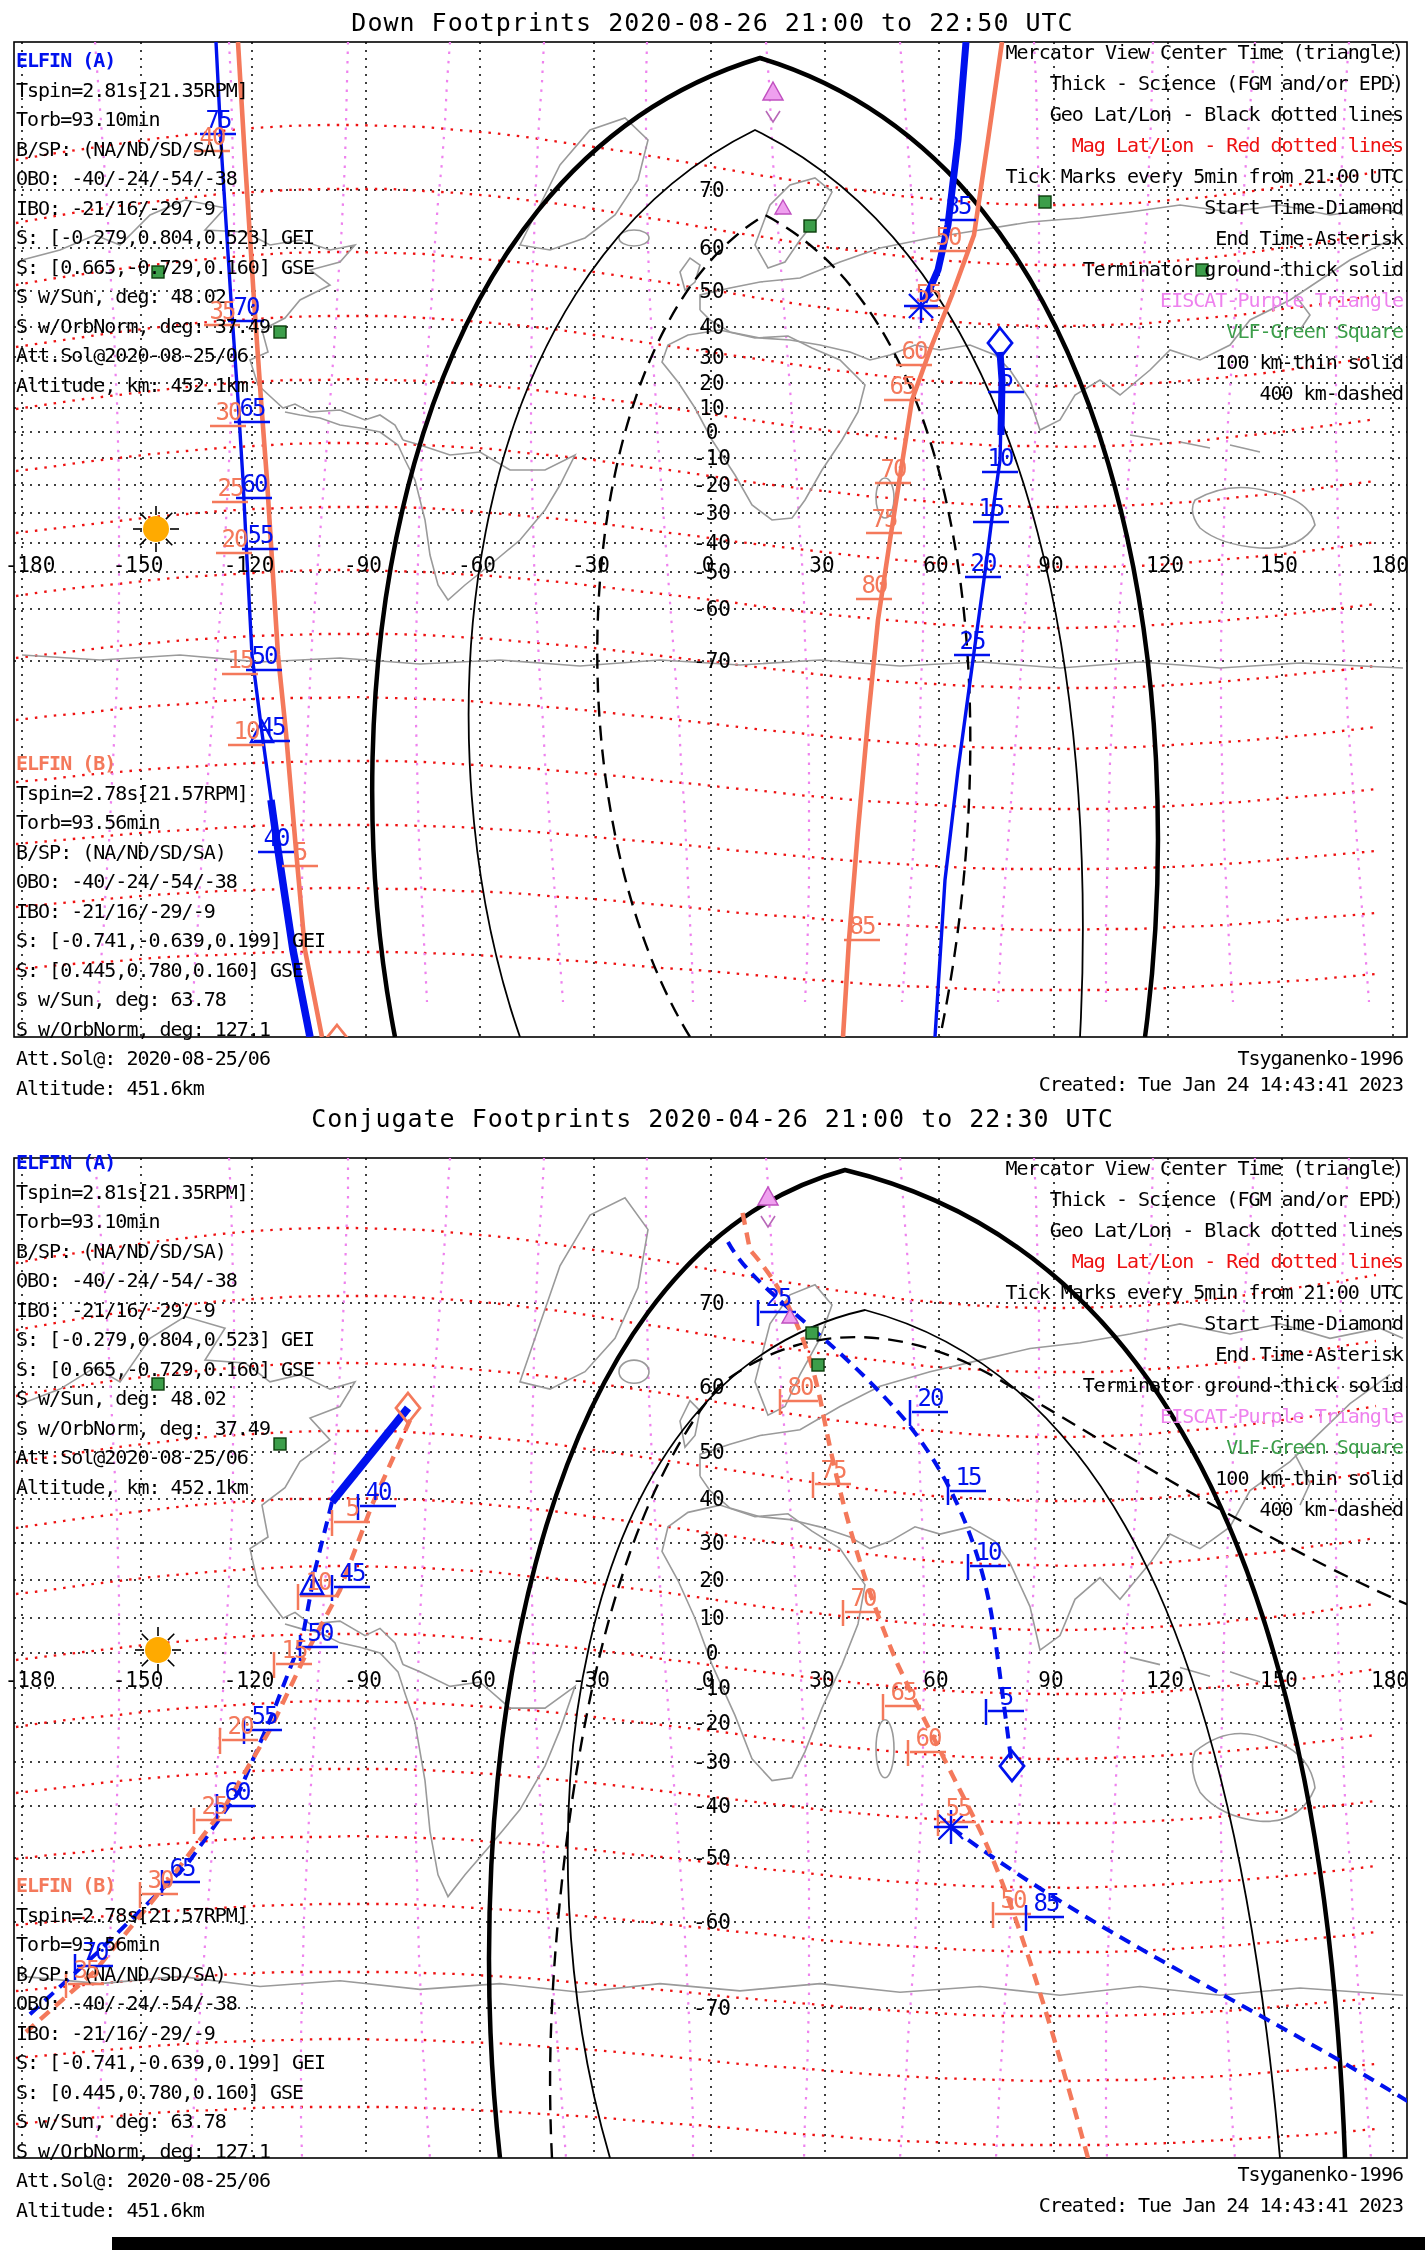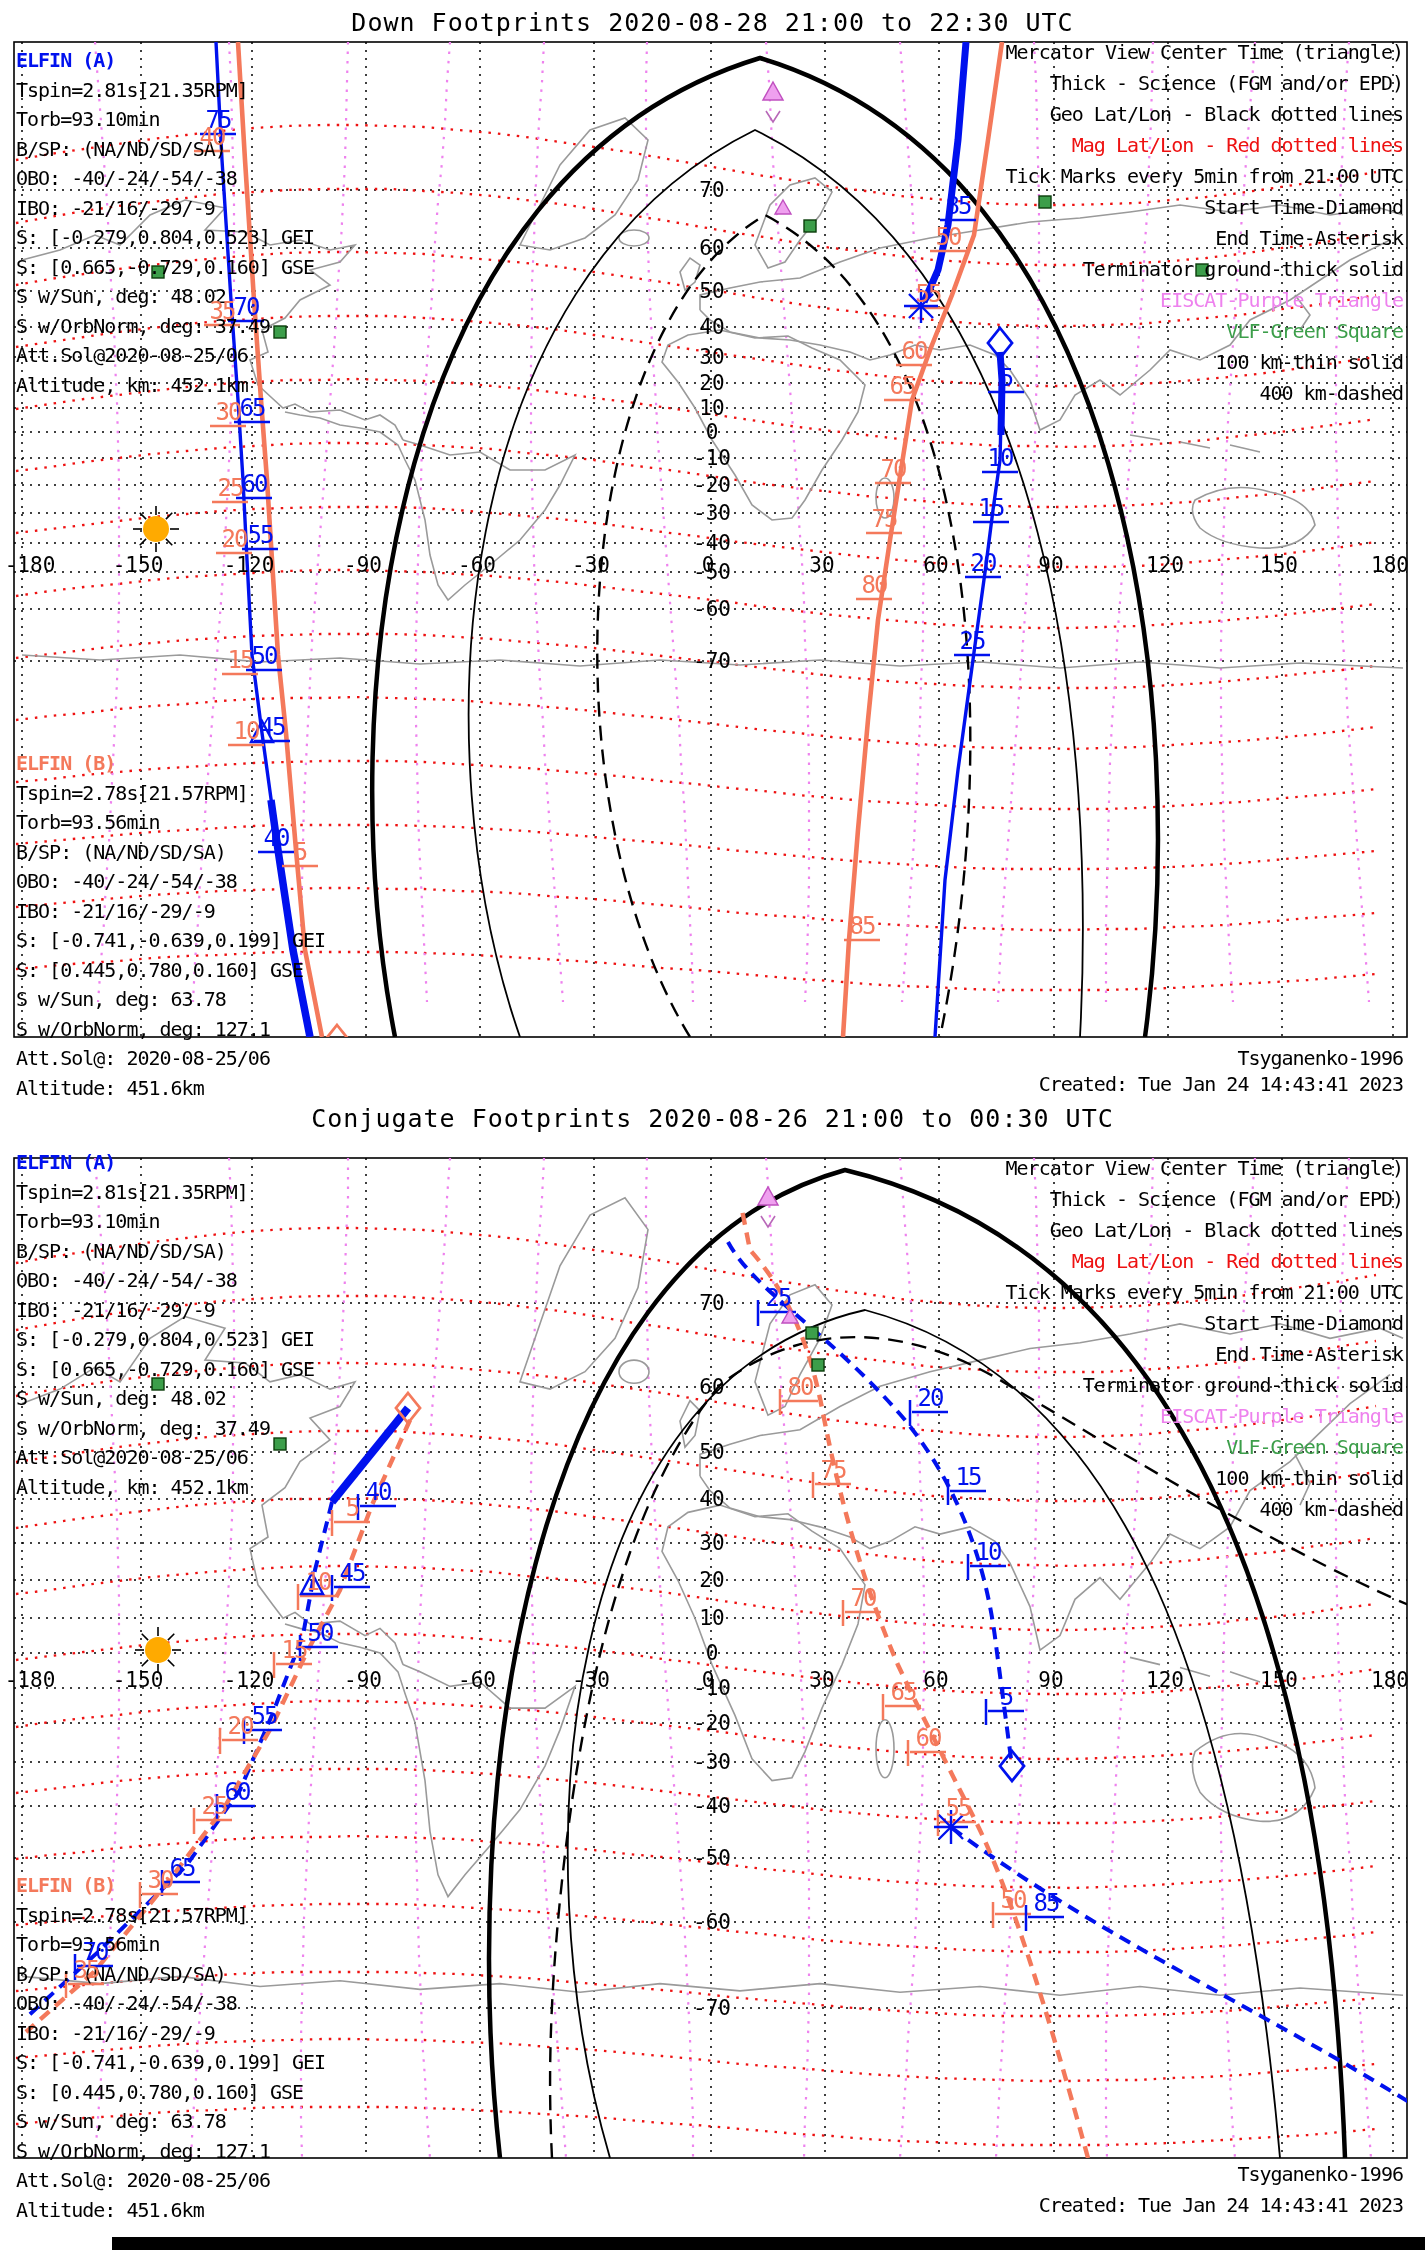--- a/index.html
+++ b/index.html
@@ -339,22 +339,22 @@
               <line x1="963.0208152801713" y1="1814.9791847198287" x2="938.9791847198287" y2="1839.0208152801713" stroke="#0011ee" stroke-width="2.4"></line>
             </g>
             <polygon points="312,1573 323,1594 301,1594" fill="none" stroke="#0011ee" stroke-width="2.4"></polygon>
           </g>
       </g>
     </g>
 
     <rect x="112" y="2237" width="1313" height="13" fill="#000"></rect>
   </svg>
 
-  <div class="title" style="top:8px">Down Footprints 2020-08-28 21:00 to 22:30 UTC</div>
-  <div class="title" style="top:1104px">Conjugate Footprints 2020-08-26 21:00 to 00:30 UTC</div>
+  <div class="title" style="top:8px">Down Footprints 2020-08-26 21:00 to 22:50 UTC</div>
+  <div class="title" style="top:1104px">Conjugate Footprints 2020-04-26 21:00 to 22:30 UTC</div>
 
   <div class="credit" style="top:1046px">Tsyganenko-1996</div>
   <div class="credit" style="top:1072px">Created: Tue Jan 24 14:43:41 2023</div>
   <div class="credit" style="top:2162px">Tsyganenko-1996</div>
   <div class="credit" style="top:2193px">Created: Tue Jan 24 14:43:41 2023</div>
 
   <div id="textlayer">
       <div class="info-line" style="left: 16px; top: 48px; font-weight: bold; color: rgb(0, 17, 238);">ELFIN (A)</div>
       <div class="info-line" style="left: 16px; top: 77.5px;">Tspin=2.81s[21.35RPM]</div>
       <div class="info-line" style="left: 16px; top: 107px;">Torb=93.10min</div>

